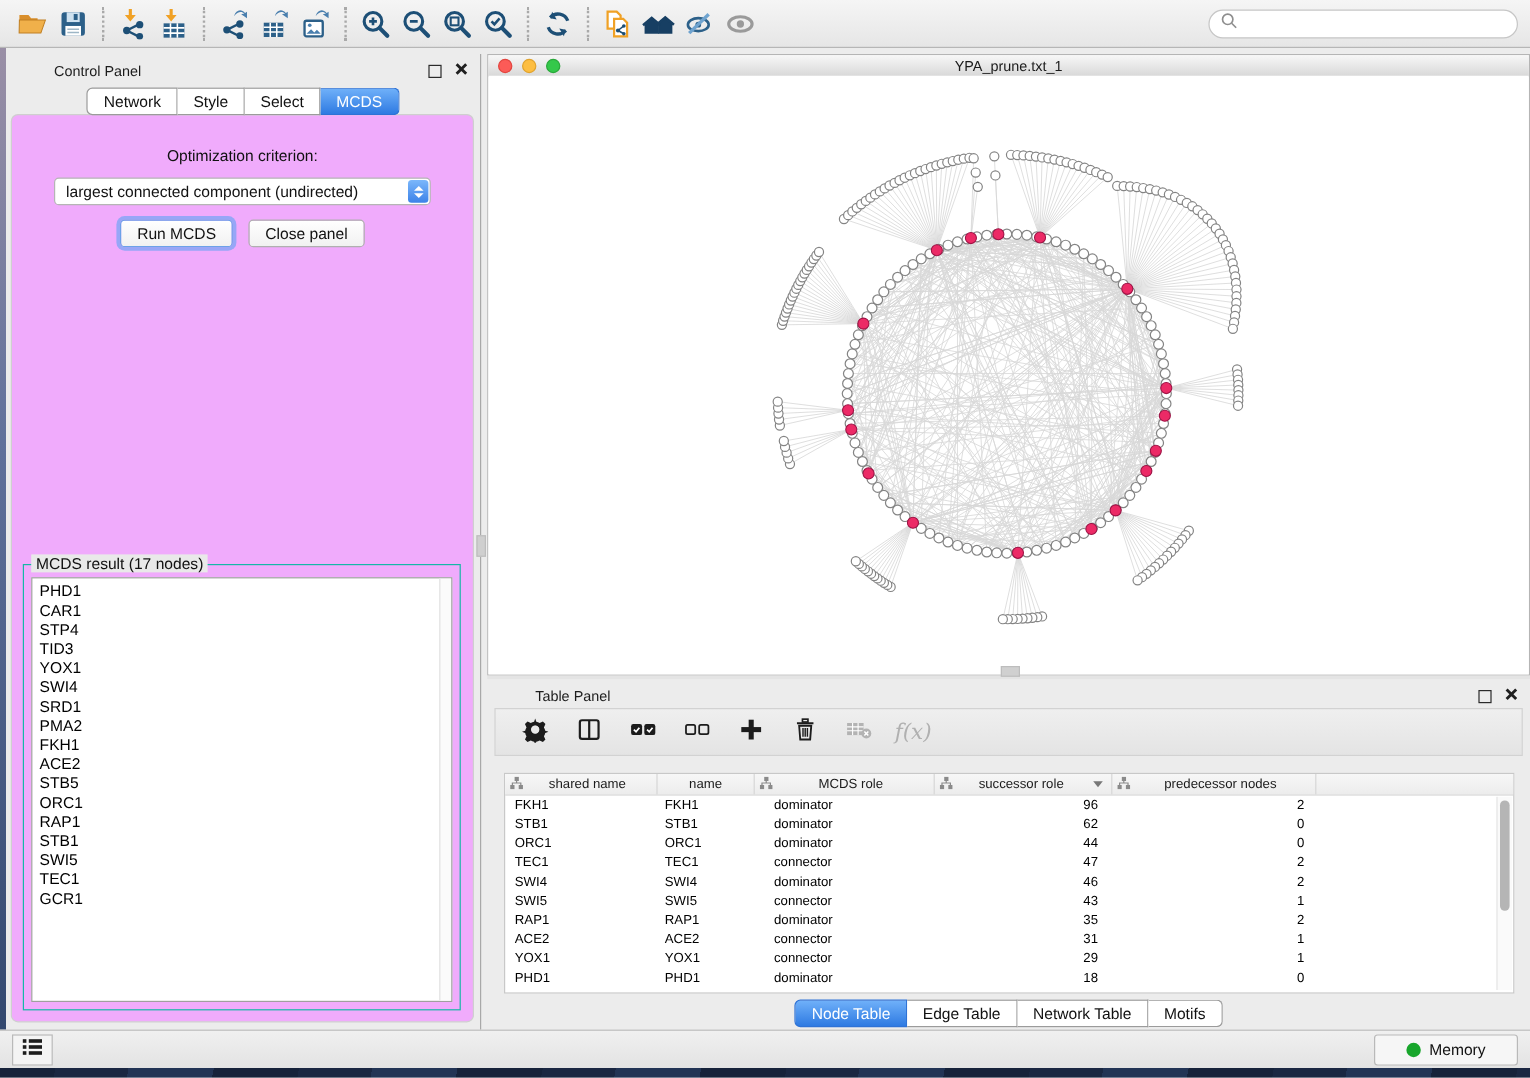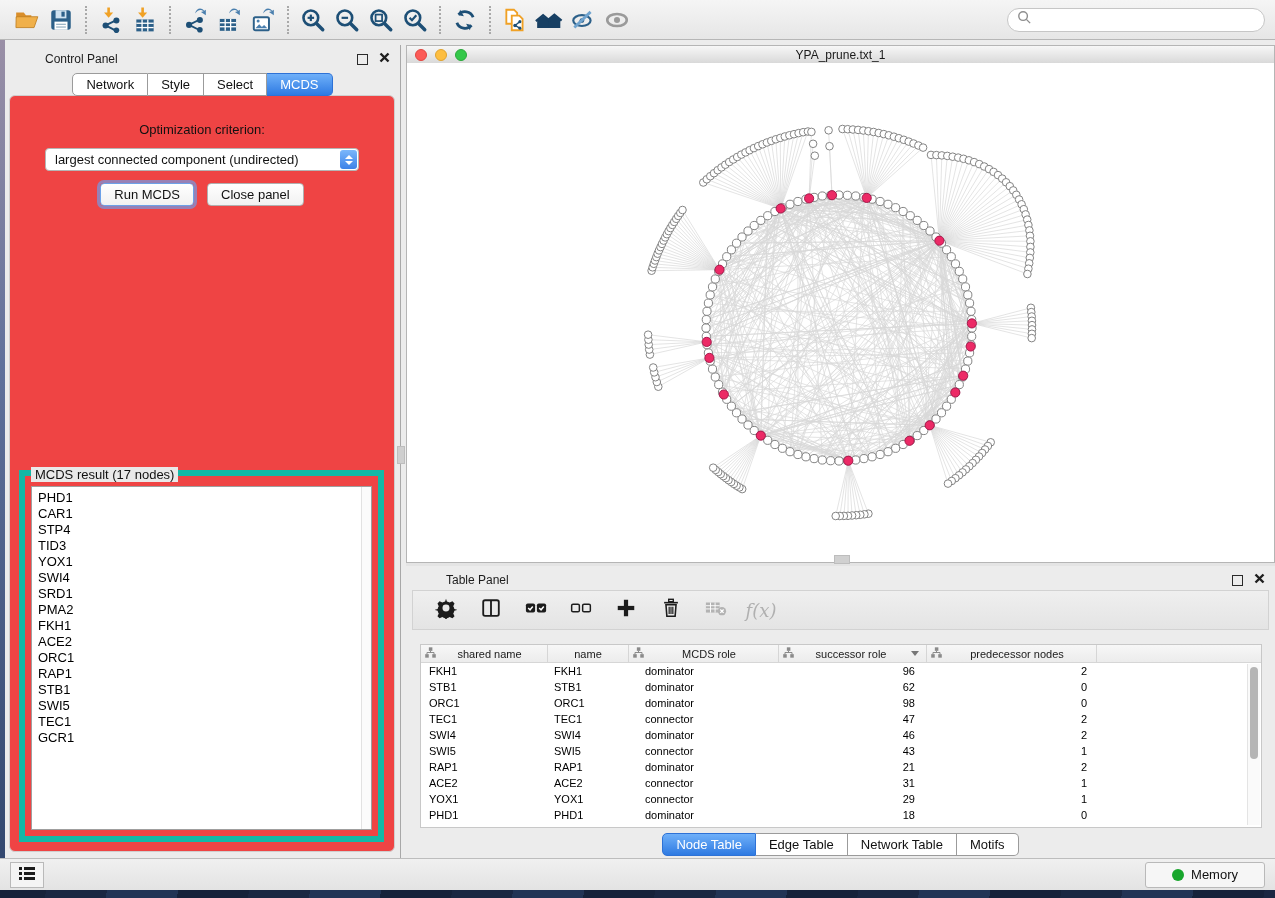--- a/index.html
+++ b/index.html
@@ -29,35 +29,35 @@
   .panel-head .spacer{flex:1;}
   .winbtn{width:16px;height:16px;display:flex;align-items:center;justify-content:center;margin-left:6px;}
   .sq{width:9px;height:9px;border:1.5px solid #2a2a2a;display:inline-block;}
   .seg{display:inline-flex;}
   .seg .tab{background:#fff;border:1px solid #9b9b9b;border-left:none;padding:3px 13px;font-size:13px;
     color:#111;cursor:default;line-height:15px;}
   .seg .tab:first-child{border-left:1px solid #9b9b9b;border-radius:5px 0 0 5px;}
   .seg .tab:last-child{border-radius:0 5px 5px 0;}
   .seg .tab.active{background:linear-gradient(#6fb0f9,#2e7ae2);border-color:#2e72d6;color:#fff;}
   .cp-tabs{position:absolute;left:0;top:28px;width:100%;text-align:center;z-index:3;}
-  .cp-body{position:absolute;left:4px;right:5px;top:50px;bottom:6px;background:#ef4444;
+  .cp-body{position:absolute;left:4px;right:5px;top:50px;bottom:6px;background:#f0abfc;
     border:1px solid #cfcfcf;border-radius:6px;}
   .opt-label{margin-top:26px;text-align:center;font-size:13px;color:#111;}
   .combo{width:314px;height:23px;margin:11px auto 0 auto;background:#fff;border:1px solid #b5b5b5;
     border-radius:4px;display:flex;align-items:center;box-sizing:border-box;padding-left:9px;font-size:13px;color:#111;}
   .combo .stepper{margin-left:auto;width:17px;height:19px;border-radius:3px;margin-right:1px;
     background:linear-gradient(#7bb7fb,#3c82e8);display:flex;flex-direction:column;align-items:center;justify-content:center;gap:2px;}
   .combo .stepper i{width:0;height:0;border-left:4px solid transparent;border-right:4px solid transparent;}
   .combo .stepper .up{border-bottom:4px solid #fff;}
   .combo .stepper .dn{border-top:4px solid #fff;}
   .btnrow{display:flex;justify-content:center;gap:13px;margin-top:12px;}
   .macbtn{height:23px;padding:0 13px;font-size:13px;color:#111;background:linear-gradient(#ffffff,#f1f1f1);
     border:1px solid #b0b0b0;border-radius:4px;line-height:21px;}
   .macbtn.focus{box-shadow:0 0 0 3px rgba(103,163,245,.65);border-color:#6ca1e8;}
-  .groupbox{position:absolute;left:9px;right:10px;top:374px;bottom:9px;border:6px solid #14b8a6;}
+  .groupbox{position:absolute;left:9px;right:10px;top:374px;bottom:9px;border:1px solid #14b8a6;}
   .groupbox .legend{position:absolute;top:-9px;left:6px;background:#e9e9e9;padding:0 4px;font-size:13px;color:#111;}
   .mcds-list{position:absolute;left:6px;right:6px;top:10px;bottom:6px;background:#fff;
     border:1px solid #9f9f9f;overflow:hidden;}
   .mcds-track{position:absolute;right:0;top:0;bottom:0;width:9px;background:#fbfbfb;border-left:1px solid #e2e2e2;}
   .mcds-item{font-size:13px;height:16px;line-height:16px;padding-left:6px;color:#000;}
   .mcds-items{padding-top:3px;}
   
   .netwin{position:absolute;left:406px;top:45px;width:869px;height:518px;background:#fff;
     border:1px solid #b5b5b5;box-sizing:border-box;}
   .titlebar{height:17px;background:linear-gradient(#f7f7f7,#d9d9d9);border-bottom:1px solid #b0b0b0;
@@ -341,20 +341,21 @@
               <div class="mcds-item">PHD1</div>
               <div class="mcds-item">CAR1</div>
               <div class="mcds-item">STP4</div>
               <div class="mcds-item">TID3</div>
               <div class="mcds-item">YOX1</div>
               <div class="mcds-item">SWI4</div>
               <div class="mcds-item">SRD1</div>
               <div class="mcds-item">PMA2</div>
               <div class="mcds-item">FKH1</div>
               <div class="mcds-item">ACE2</div>
+              <div class="mcds-item">STB5</div>
               <div class="mcds-item">ORC1</div>
               <div class="mcds-item">RAP1</div>
               <div class="mcds-item">STB1</div>
               <div class="mcds-item">SWI5</div>
               <div class="mcds-item">TEC1</div>
               <div class="mcds-item">GCR1</div>
             </div>
           <div class="mcds-track"></div>
         </div>
       </div>
@@ -1342,21 +1343,21 @@
             <div class="tcell c0">STB1</div>
             <div class="tcell c1">STB1</div>
             <div class="tcell c2">dominator</div>
             <div class="tcell c3">62</div>
             <div class="tcell c4">0</div>
           </div>
           <div class="trow">
             <div class="tcell c0">ORC1</div>
             <div class="tcell c1">ORC1</div>
             <div class="tcell c2">dominator</div>
-            <div class="tcell c3">98</div>
+            <div class="tcell c3">44</div>
             <div class="tcell c4">0</div>
           </div>
           <div class="trow">
             <div class="tcell c0">TEC1</div>
             <div class="tcell c1">TEC1</div>
             <div class="tcell c2">connector</div>
             <div class="tcell c3">47</div>
             <div class="tcell c4">2</div>
           </div>
           <div class="trow">
@@ -1370,21 +1371,21 @@
             <div class="tcell c0">SWI5</div>
             <div class="tcell c1">SWI5</div>
             <div class="tcell c2">connector</div>
             <div class="tcell c3">43</div>
             <div class="tcell c4">1</div>
           </div>
           <div class="trow">
             <div class="tcell c0">RAP1</div>
             <div class="tcell c1">RAP1</div>
             <div class="tcell c2">dominator</div>
-            <div class="tcell c3">21</div>
+            <div class="tcell c3">35</div>
             <div class="tcell c4">2</div>
           </div>
           <div class="trow">
             <div class="tcell c0">ACE2</div>
             <div class="tcell c1">ACE2</div>
             <div class="tcell c2">connector</div>
             <div class="tcell c3">31</div>
             <div class="tcell c4">1</div>
           </div>
           <div class="trow">

